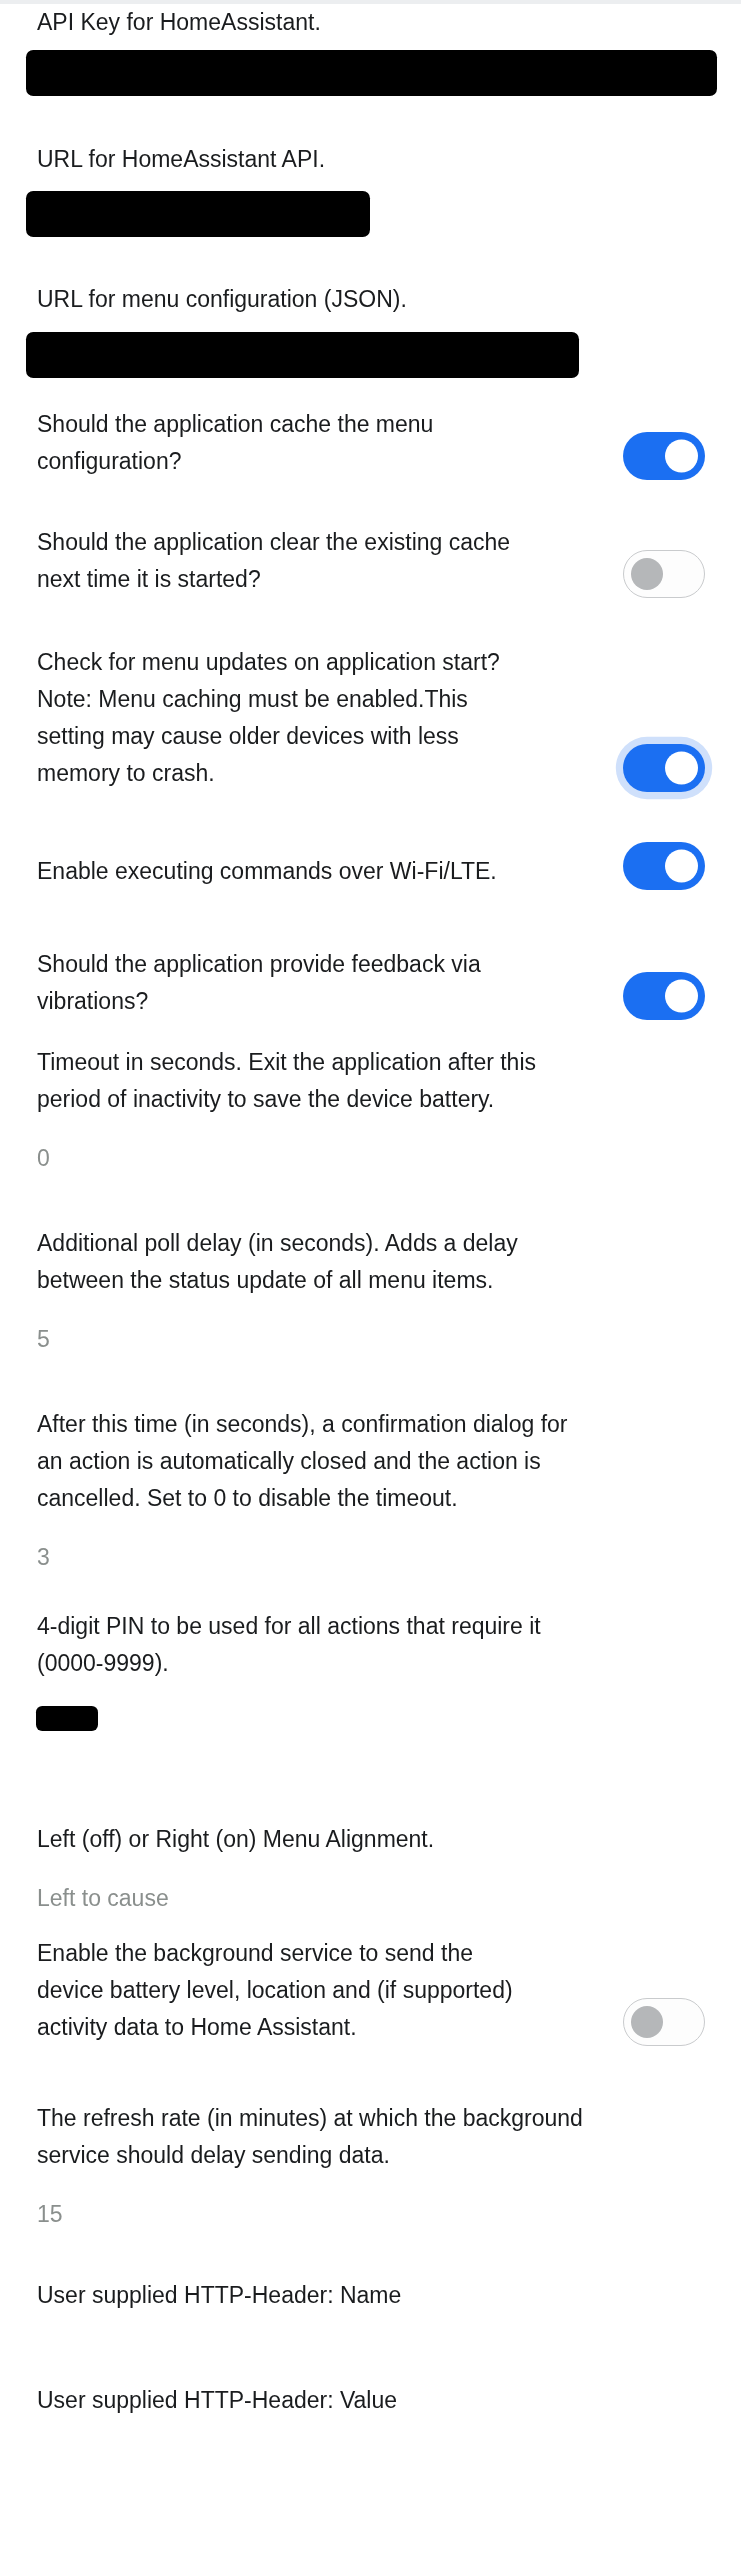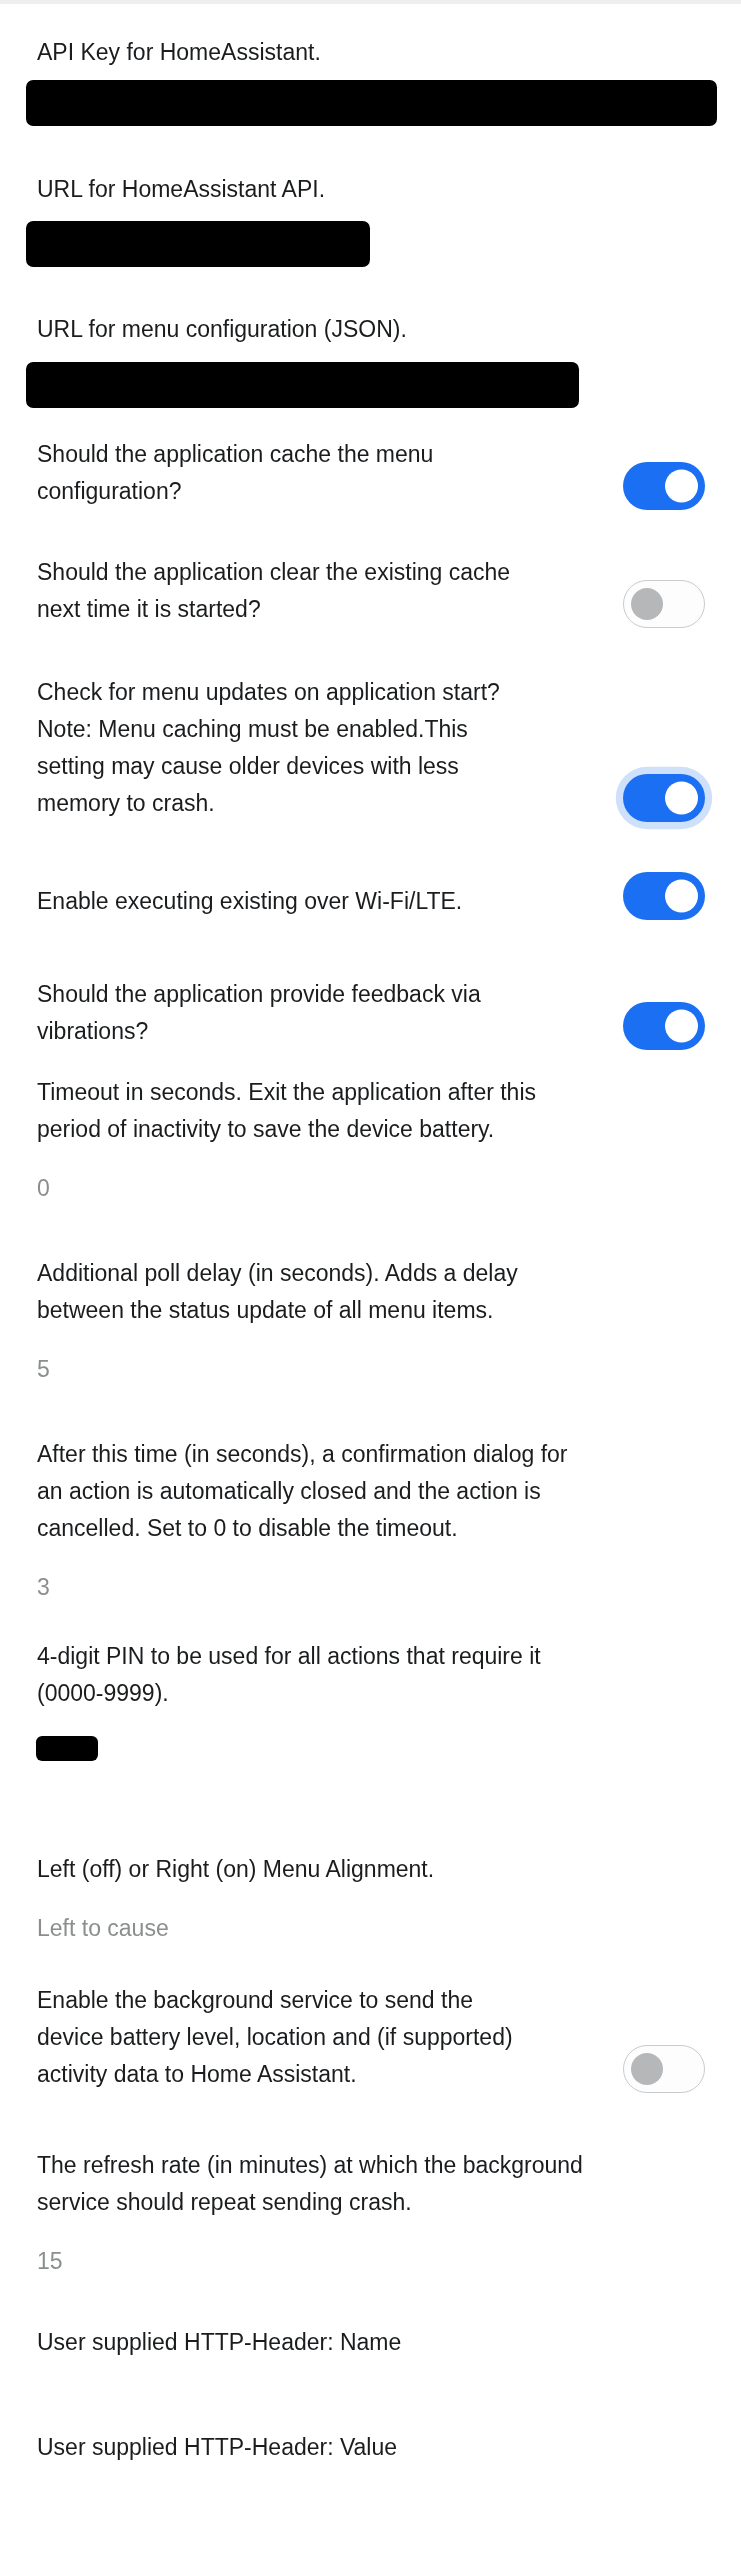--- a/index.html
+++ b/index.html
@@ -33,21 +33,21 @@
     content:"";position:absolute;left:6.7px;top:50%;transform:translateY(-50%);
     width:32px;height:32px;border-radius:50%;background:#b5b7b9;
   }
   .switch.focused{box-shadow:0 0 0 7.2px #cfe0fb;}
 </style>
 </head>
 <body>
 
 <div class="strip top"></div>
 
-<div class="section" style="margin-top:30px">
+<div class="section" style="">
   <div class="label">API Key for HomeAssistant.</div>
   <div class="bar" style="width:691px;height:46px;margin-top:9.3px;margin-left:-11.3px"></div>
 </div>
 
 <div class="section" style="margin-top:45px">
   <div class="label">URL for HomeAssistant API.</div>
   <div class="bar" style="width:344px;height:46px;margin-top:12.4px;margin-left:-11.3px"></div>
 </div>
 
 <div class="section" style="margin-top:44px">
@@ -69,21 +69,21 @@
 
 <div class="section row" style="margin-top:46px">
   <div class="label">Check for menu updates on application start?
 Note: Menu caching must be enabled.This
 setting may cause older devices with less
 memory to crash.</div>
   <div class="switch on focused"></div>
 </div>
 
 <div class="section row" style="margin-top:50px">
-  <div class="label">Enable executing existing over Wi-Fi/LTE.</div>
+  <div class="label">Enable executing commands over Wi-Fi/LTE.</div>
   <div class="switch on"></div>
 </div>
 
 <div class="section row" style="margin-top:56px">
   <div class="label">Should the application provide feedback via
 vibrations?</div>
   <div class="switch on"></div>
 </div>
 
 <div class="section" style="margin-top:24px">
@@ -109,30 +109,30 @@
   <div class="label">4-digit PIN to be used for all actions that require it
 (0000-9999).</div>
   <div class="bar" style="width:62px;height:25px;margin-top:24px;margin-left:-1.5px;border-radius:6.2px"></div>
 </div>
 
 <div class="section" style="margin-top:90px">
   <div class="label">Left (off) or Right (on) Menu Alignment.</div>
   <div class="hint">Left to cause</div>
 </div>
 
-<div class="section row" style="margin-top:35px">
+<div class="section row" style="margin-top:18px">
   <div class="label">Enable the background service to send the
 device battery level, location and (if supported)
 activity data to Home Assistant.</div>
   <div class="switch off"></div>
 </div>
 
 <div class="section" style="margin-top:54px">
   <div class="label">The refresh rate (in minutes) at which the background
-service should repeat sending crash.</div>
+service should delay sending data.</div>
   <div class="hint">15</div>
 </div>
 
 <div class="section" style="margin-top:44px">
   <div class="label">User supplied HTTP-Header: Name</div>
 </div>
 
 <div class="section" style="margin-top:68px">
   <div class="label">User supplied HTTP-Header: Value</div>
 </div>

